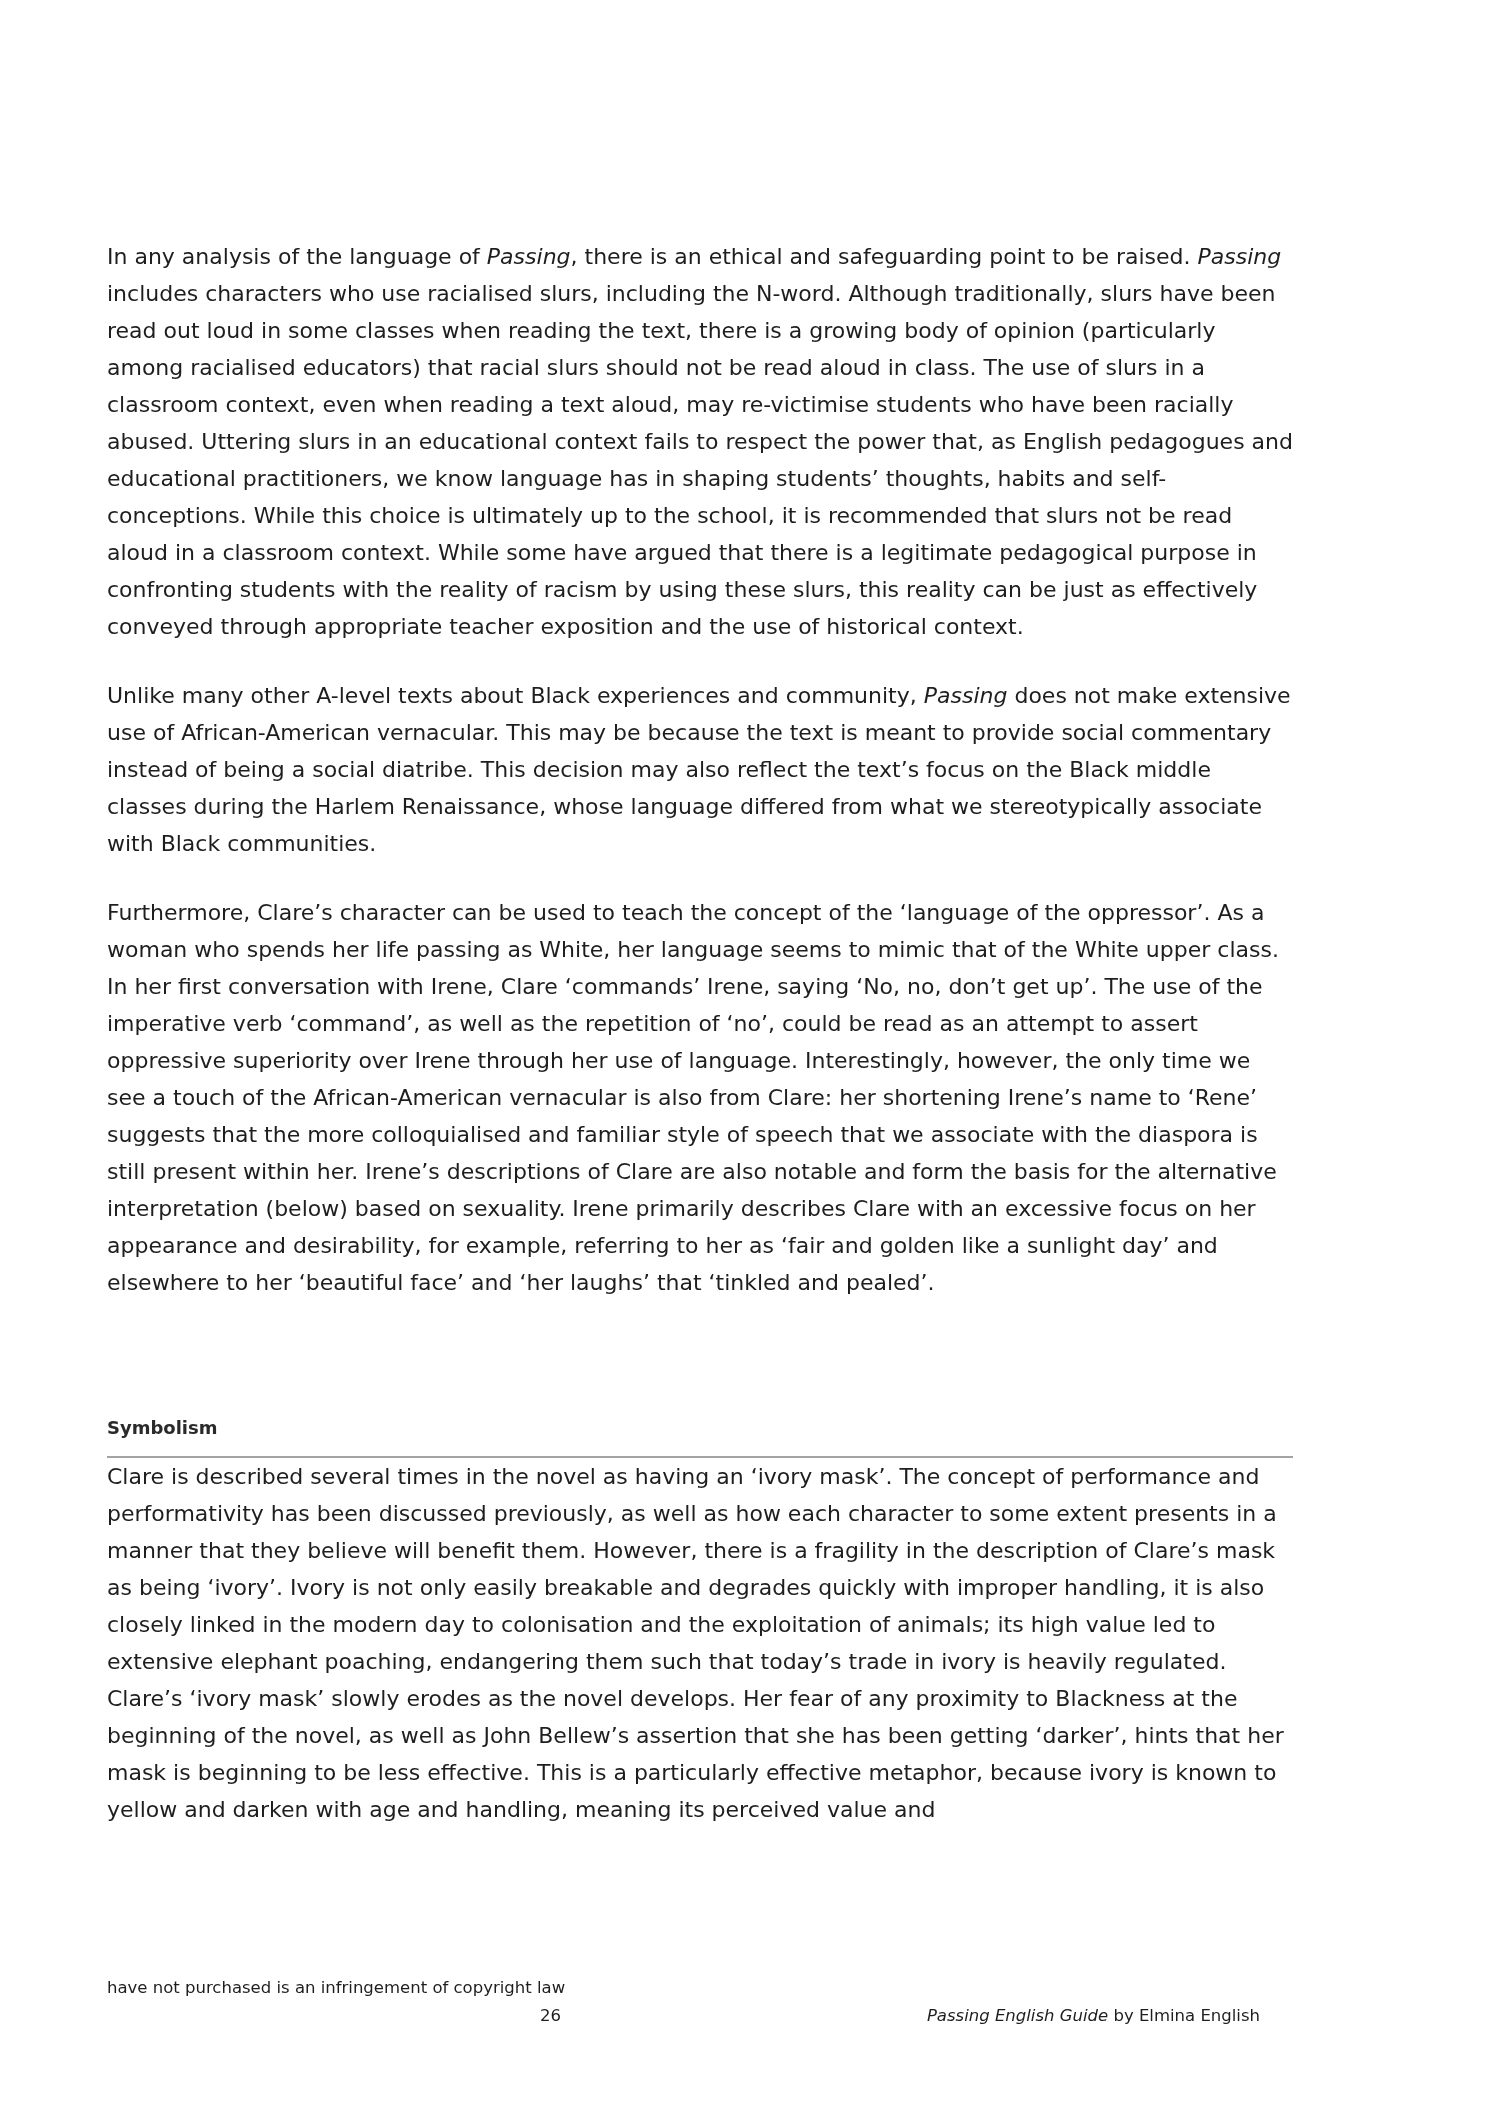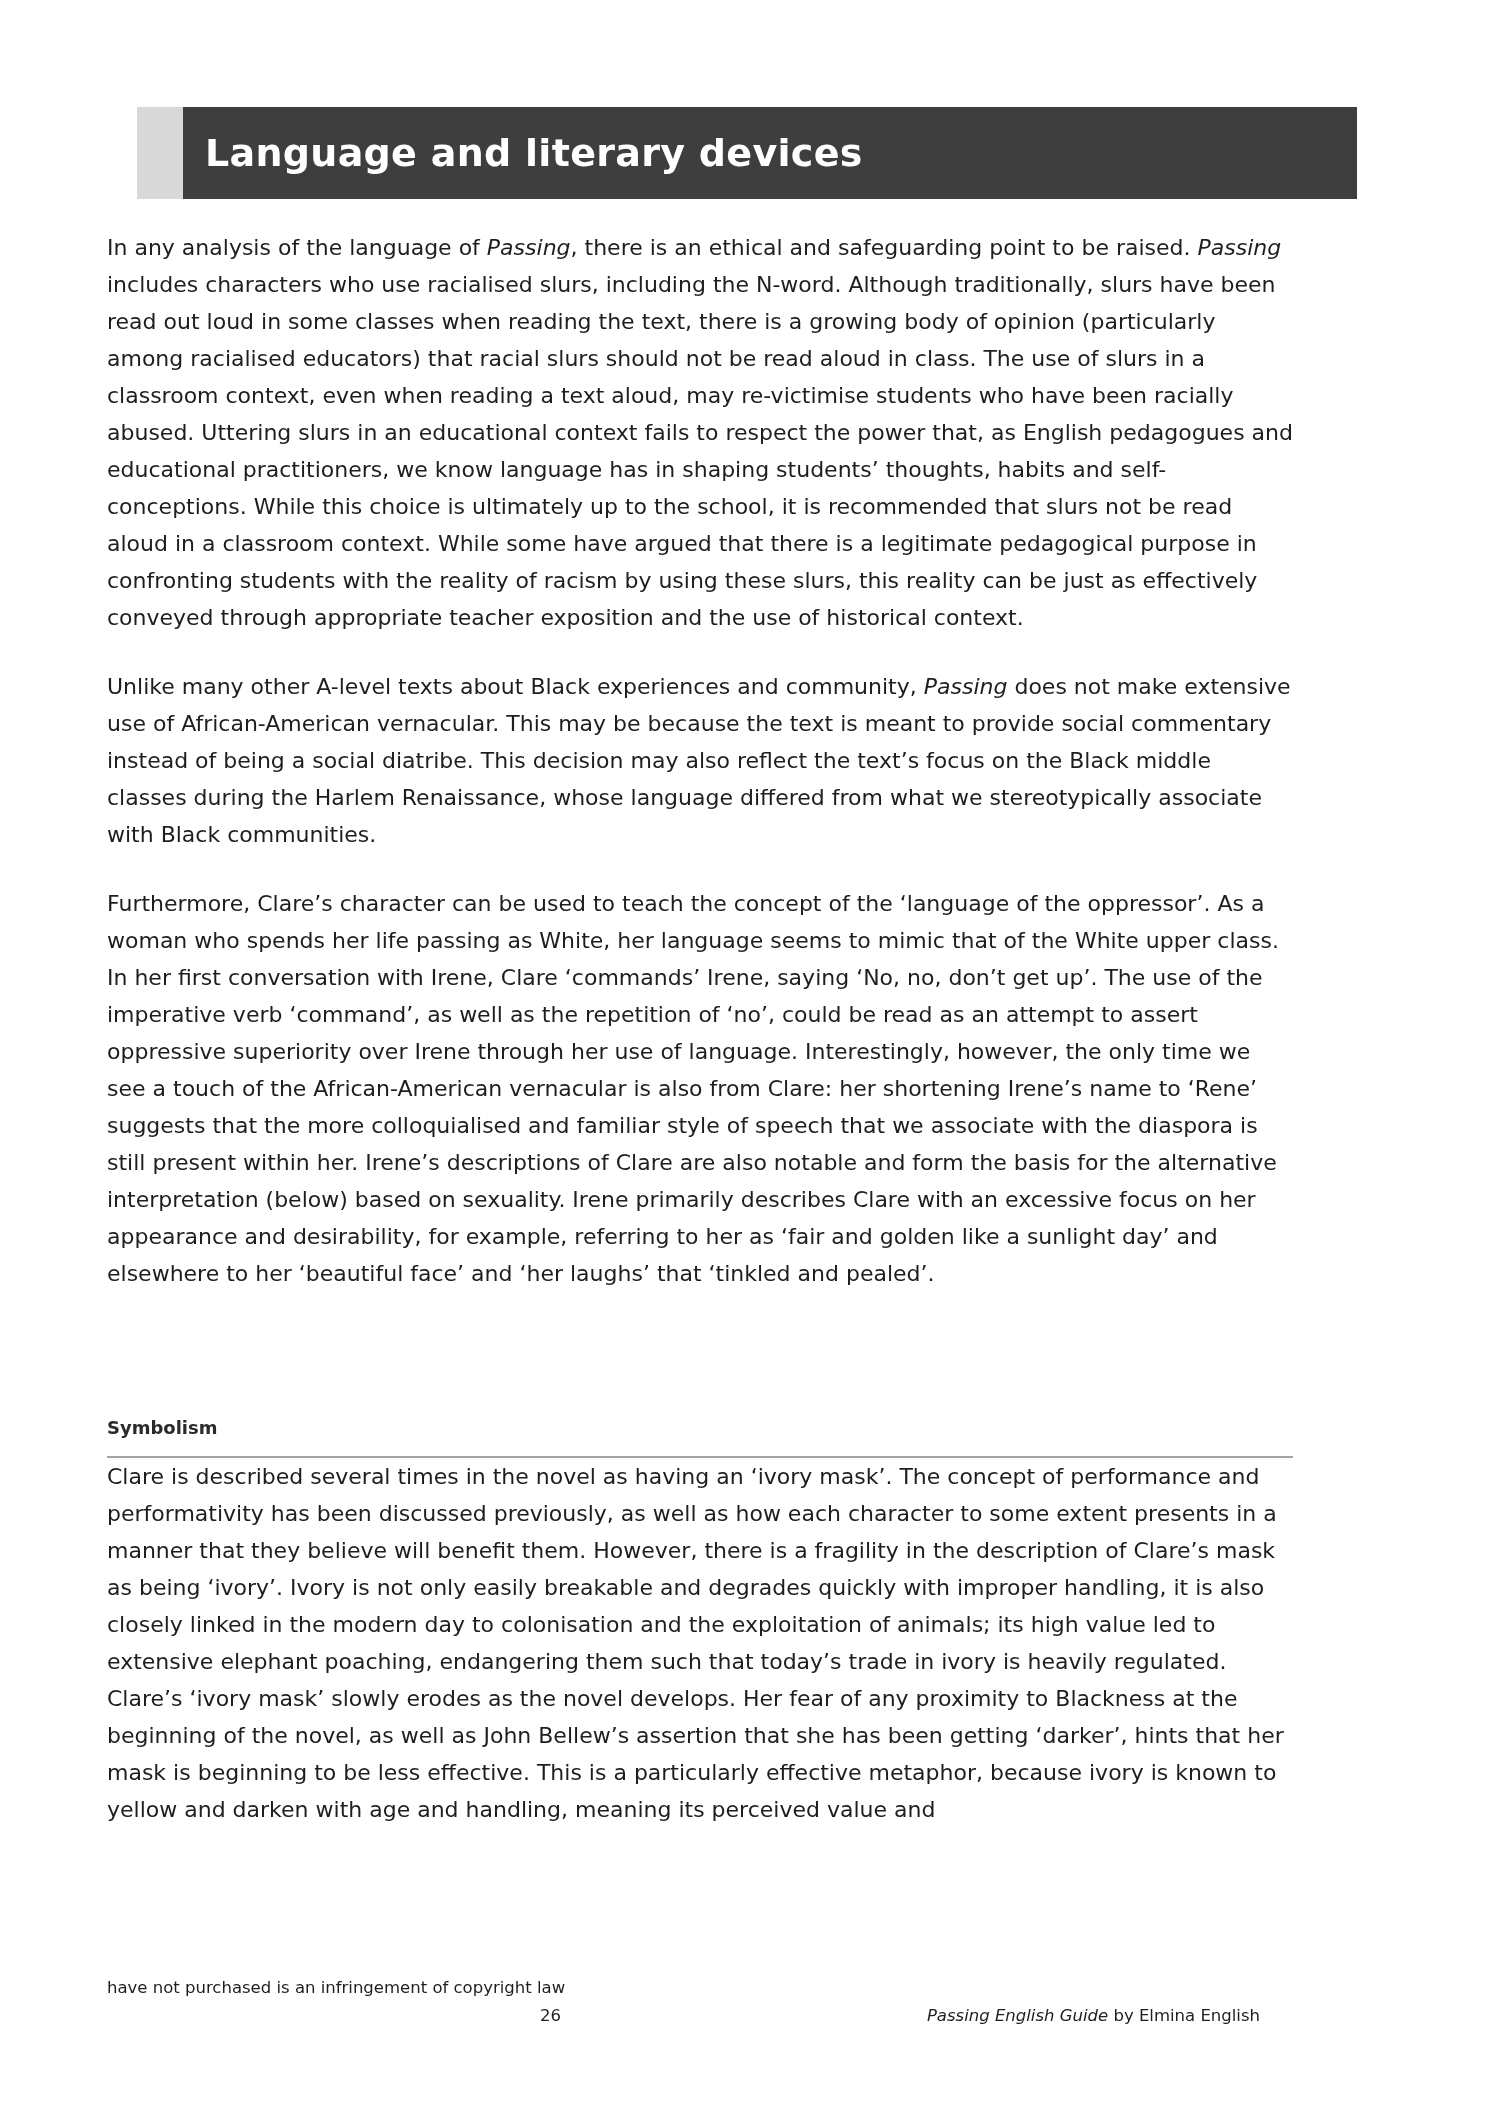--- a/index.html
+++ b/index.html
@@ -37,21 +37,21 @@
     padding-left:22px;
   }
   .banner-bar h1{
     font-size:38px;font-weight:bold;
     color:var(--banner-text);
     letter-spacing:0.3px;
     white-space:nowrap;
   }
   
   .content{
-    position:absolute;left:107px;top:229px;width:1186px;
+    position:absolute;left:107px;top:238px;width:1186px;
   }
   .section-symbolism{
     position:absolute;left:107px;top:1412px;width:1186px;
   }
   .body-p{
     font-size:22px;line-height:37px;
     color:var(--body-text);
     margin:0 0 32px 0;
     text-align:left;
   }
@@ -89,26 +89,20 @@
     position:absolute;right:0;top:28px;
     line-height:28px;white-space:nowrap;
   }
   .footer-credit em{font-style:italic;}
 </style>
 </head>
 <body>
 
 <div class="page">
 
-  <header class="banner-row">
-    <div class="banner-accent"></div>
-    <div class="banner-bar">
-      <h1>Language and literary devices</h1>
-    </div>
-  </header>
 
   <main class="content">
       <p class="body-p"><span>In any analysis of the language of </span><em>Passing</em><span>, there is an ethical and safeguarding point to be raised. </span><em>Passing</em><span> includes characters who use racialised slurs, including the N-word. Although traditionally, slurs have been read out loud in some classes when reading the text, there is a growing body of opinion (particularly among racialised educators) that racial slurs should not be read aloud in class. The use of slurs in a classroom context, even when reading a text aloud, may re-victimise students who have been racially abused. Uttering slurs in an educational context fails to respect the power that, as English pedagogues and educational practitioners, we know language has in shaping students’ thoughts, habits and self-conceptions. While this choice is ultimately up to the school, it is recommended that slurs not be read aloud in a classroom context. While some have argued that there is a legitimate pedagogical purpose in confronting students with the reality of racism by using these slurs, this reality can be just as effectively conveyed through appropriate teacher exposition and the use of historical context.</span></p>
       <p class="body-p"><span>Unlike many other A-level texts about Black experiences and community, </span><em>Passing</em><span> does not make extensive use of African-American vernacular. This may be because the text is meant to provide social commentary instead of being a social diatribe. This decision may also reflect the text’s focus on the Black middle classes during the Harlem Renaissance, whose language differed from what we stereotypically associate with Black communities.</span></p>
       <p class="body-p"><span>Furthermore, Clare’s character can be used to teach the concept of the ‘language of the oppressor’. As a woman who spends her life passing as White, her language seems to mimic that of the White upper class. In her first conversation with Irene, Clare ‘commands’ Irene, saying ‘No, no, don’t get up’. The use of the imperative verb ‘command’, as well as the repetition of ‘no’, could be read as an attempt to assert oppressive superiority over Irene through her use of language. Interestingly, however, the only time we see a touch of the African-American vernacular is also from Clare: her shortening Irene’s name to ‘Rene’ suggests that the more colloquialised and familiar style of speech that we associate with the diaspora is still present within her. Irene’s descriptions of Clare are also notable and form the basis for the alternative interpretation (below) based on sexuality. Irene primarily describes Clare with an excessive focus on her appearance and desirability, for example, referring to her as ‘fair and golden like a sunlight day’ and elsewhere to her ‘beautiful face’ and ‘her laughs’ that ‘tinkled and pealed’.</span></p>
     </main>
 
   <section class="section-symbolism">
     <h2 class="section-heading">Symbolism</h2>
     <hr class="section-divider">

